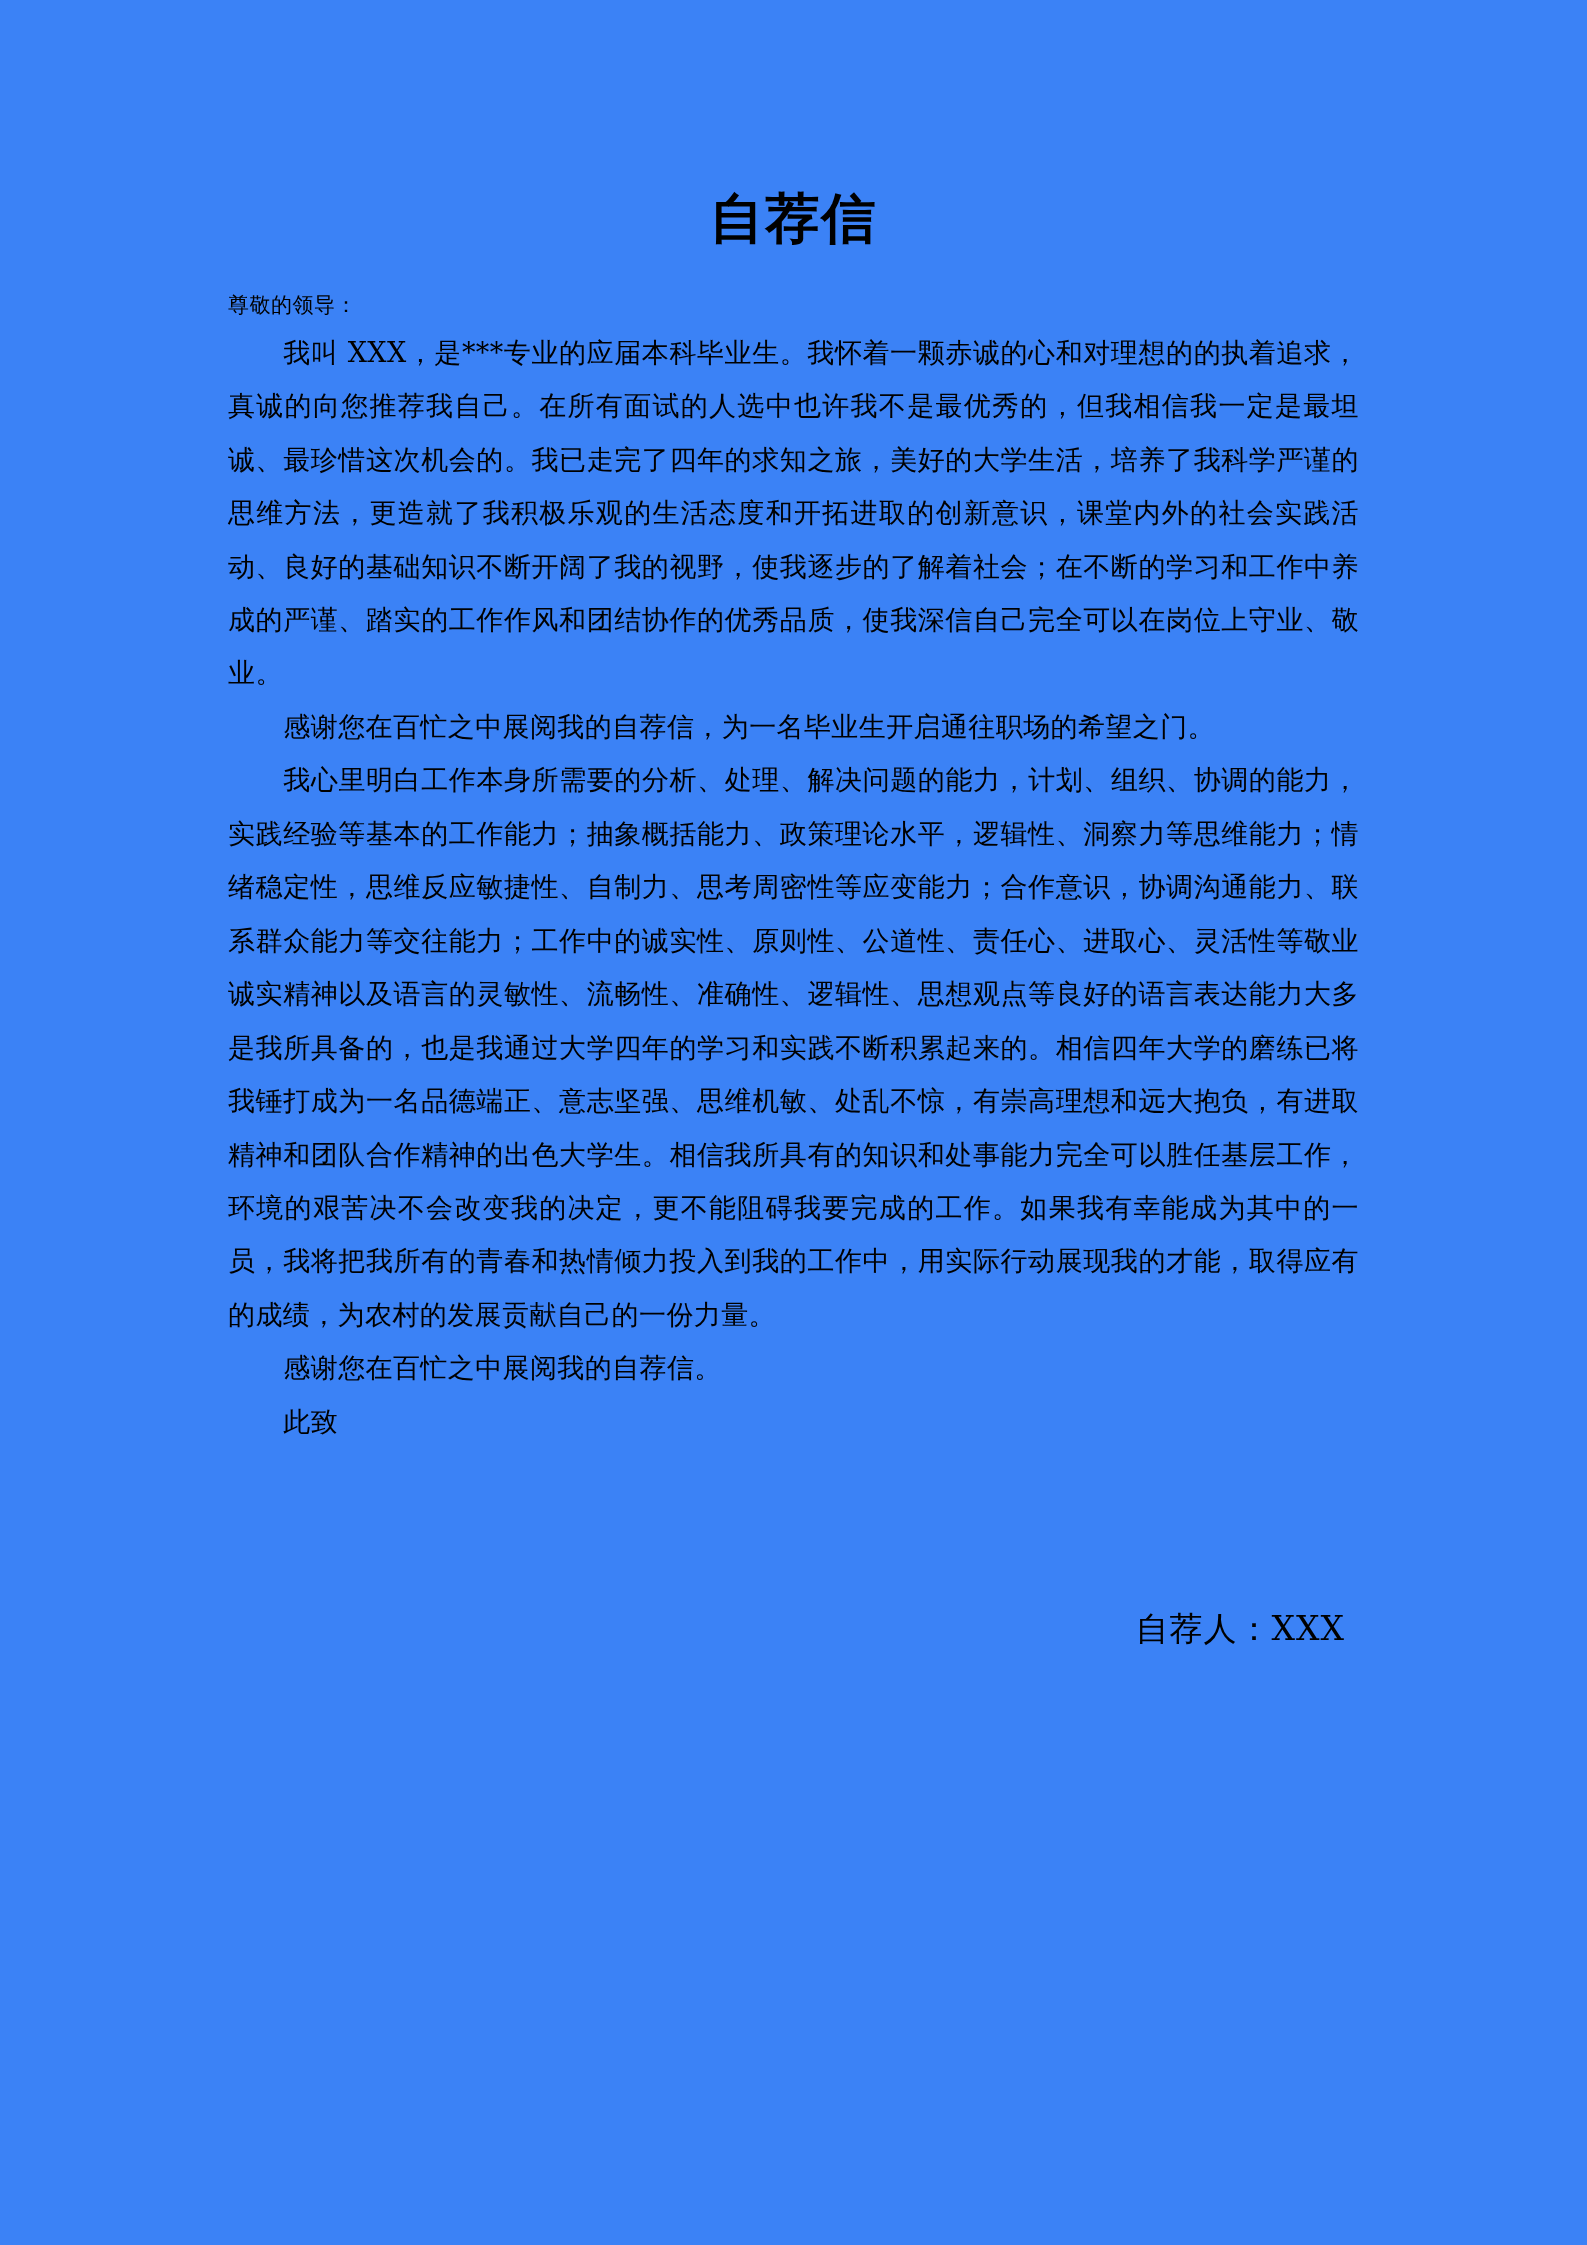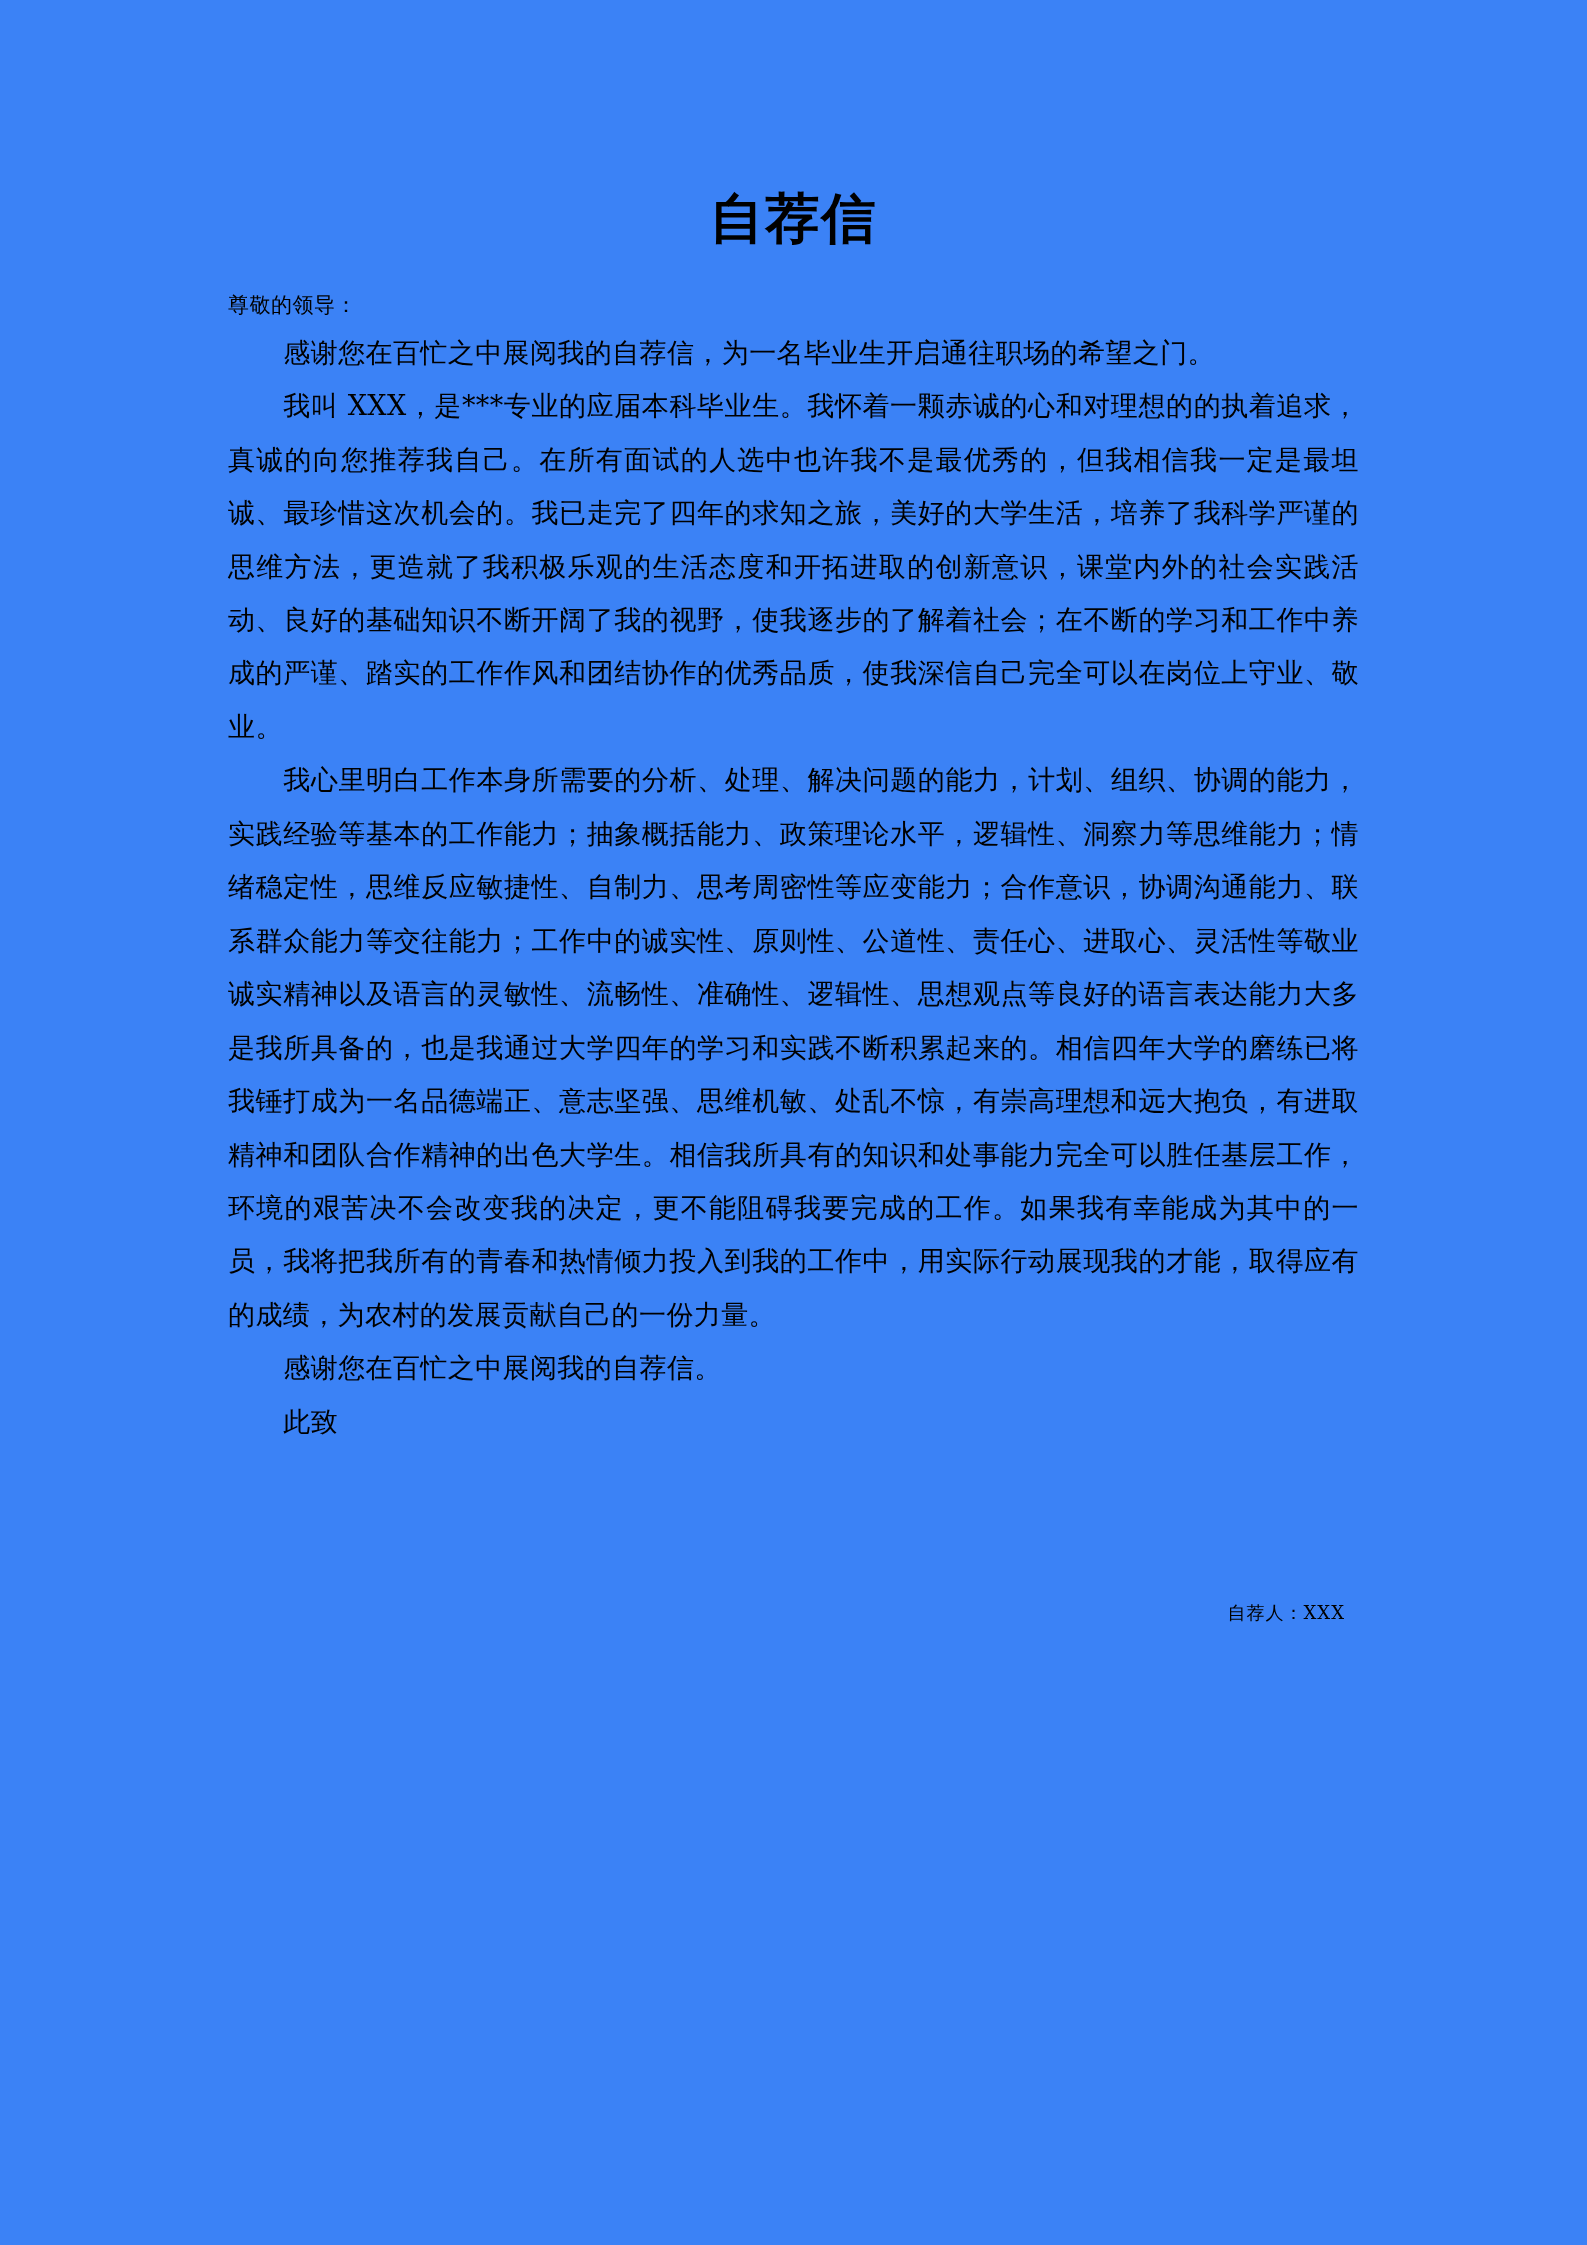--- a/index.html
+++ b/index.html
@@ -64,43 +64,43 @@
     margin: 0;
     text-indent: 2.05em;
     letter-spacing: 0.4px;
   }
   .signature-block {
     margin-top: 146px;
     text-align: right;
     padding-right: 14px;
   }
   .signature-line {
-    font-size: 18px;
+    font-size: 33px;
     line-height: 2.15;
     margin: 0;
     letter-spacing: 1px;
   }
   .sig-date {
     padding-right: 4px;
   }
 </style>
 </head>
 <body>
 
 <div class="page">
   <div class="content">
 
     <h1 class="doc-title">自荐信</h1>
 
     <p class="salutation">尊敬的领导：</p>
 
 
+    <p class="body-para">我叫 XXX，是***专业的应届本科毕业生。我怀着一颗赤诚的心和对理想的的执着追求，真诚的向您推荐我自己。在所有面试的人选中也许我不是最优秀的，但我相信我一定是最坦诚、最珍惜这次机会的。我已走完了四年的求知之旅，美好的大学生活，培养了我科学严谨的思维方法，更造就了我积极乐观的生活态度和开拓进取的创新意识，课堂内外的社会实践活动、良好的基础知识不断开阔了我的视野，使我逐步的了解着社会；在不断的学习和工作中养成的严谨、踏实的工作作风和团结协作的优秀品质，使我深信自己完全可以在岗位上守业、敬业。</p>
+
     <p class="body-para">感谢您在百忙之中展阅我的自荐信，为一名毕业生开启通往职场的希望之门。</p>
-
-    <p class="body-para">我叫 XXX，是***专业的应届本科毕业生。我怀着一颗赤诚的心和对理想的的执着追求，真诚的向您推荐我自己。在所有面试的人选中也许我不是最优秀的，但我相信我一定是最坦诚、最珍惜这次机会的。我已走完了四年的求知之旅，美好的大学生活，培养了我科学严谨的思维方法，更造就了我积极乐观的生活态度和开拓进取的创新意识，课堂内外的社会实践活动、良好的基础知识不断开阔了我的视野，使我逐步的了解着社会；在不断的学习和工作中养成的严谨、踏实的工作作风和团结协作的优秀品质，使我深信自己完全可以在岗位上守业、敬业。</p>
 
     <p class="body-para">我心里明白工作本身所需要的分析、处理、解决问题的能力，计划、组织、协调的能力，实践经验等基本的工作能力；抽象概括能力、政策理论水平，逻辑性、洞察力等思维能力；情绪稳定性，思维反应敏捷性、自制力、思考周密性等应变能力；合作意识，协调沟通能力、联系群众能力等交往能力；工作中的诚实性、原则性、公道性、责任心、进取心、灵活性等敬业诚实精神以及语言的灵敏性、流畅性、准确性、逻辑性、思想观点等良好的语言表达能力大多是我所具备的，也是我通过大学四年的学习和实践不断积累起来的。相信四年大学的磨练已将我锤打成为一名品德端正、意志坚强、思维机敏、处乱不惊，有崇高理想和远大抱负，有进取精神和团队合作精神的出色大学生。相信我所具有的知识和处事能力完全可以胜任基层工作，环境的艰苦决不会改变我的决定，更不能阻碍我要完成的工作。如果我有幸能成为其中的一员，我将把我所有的青春和热情倾力投入到我的工作中，用实际行动展现我的才能，取得应有的成绩，为农村的发展贡献自己的一份力量。</p>
 
     <p class="body-para tight">感谢您在百忙之中展阅我的自荐信。</p>
 
     <p class="closing-line">此致</p>
 
 
     <div class="signature-block">
       <p class="signature-line">自荐人：XXX</p>

